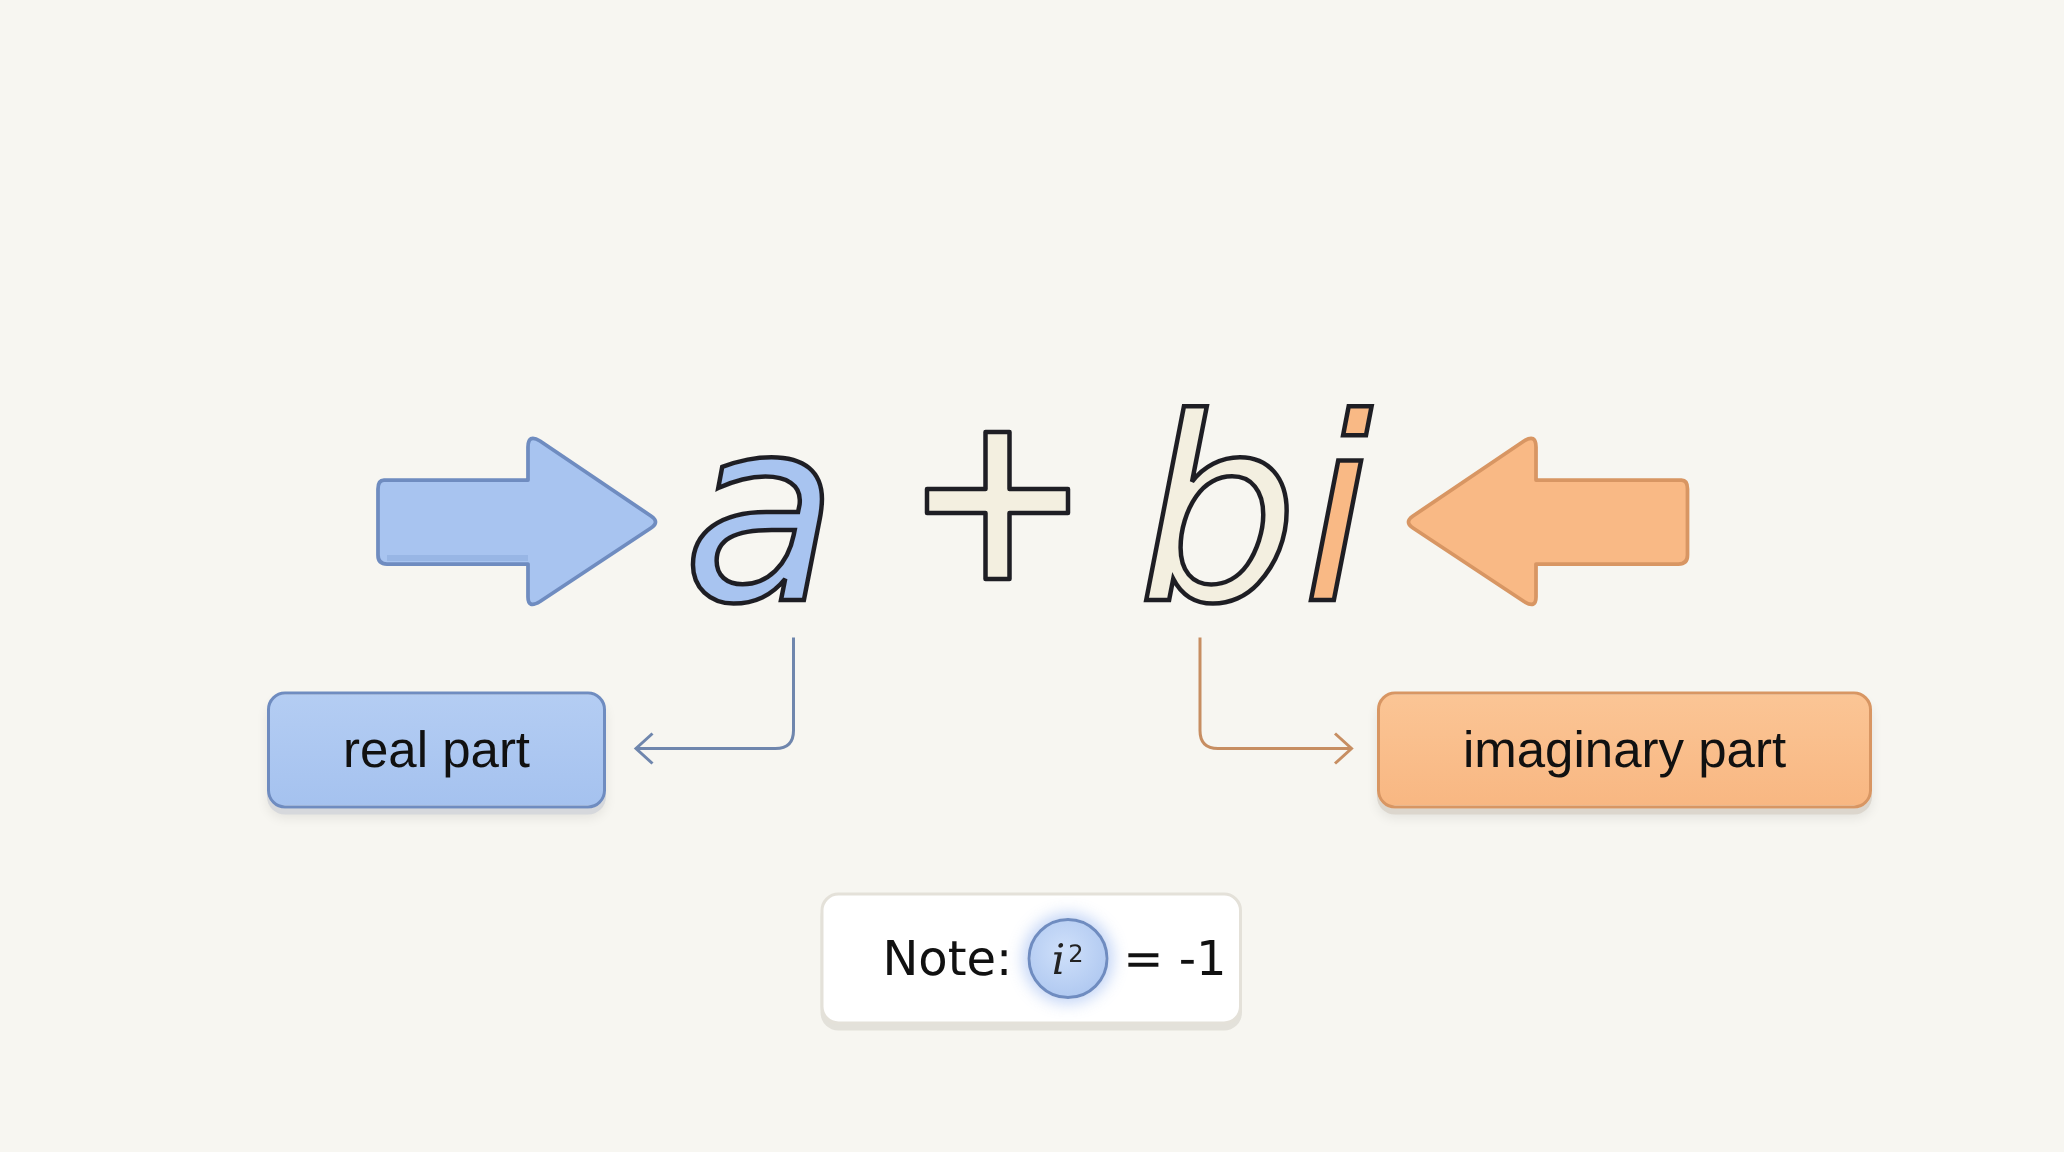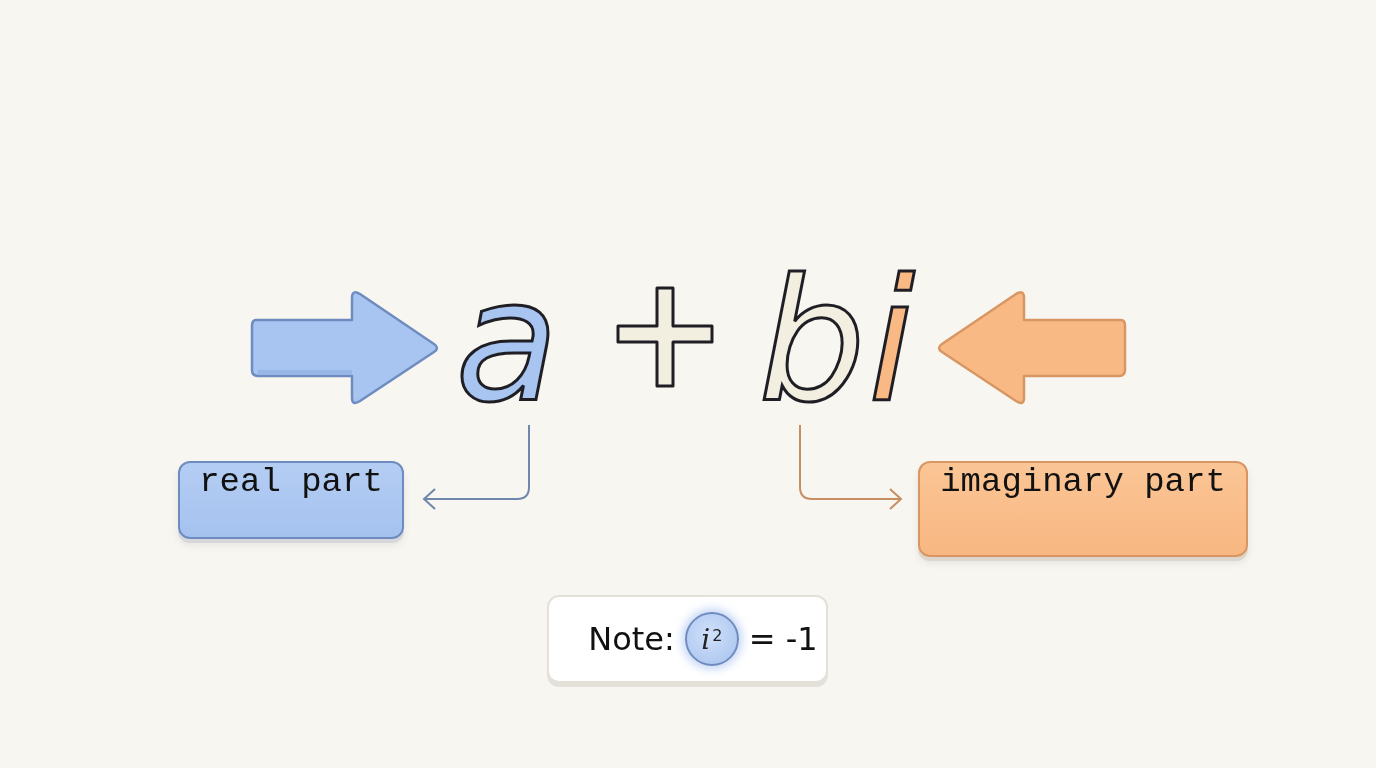--- a/index.html
+++ b/index.html
@@ -7,33 +7,33 @@
     width: 1376px; height: 768px; overflow: hidden;
     background: #f7f6f1;
     font-family: "DejaVu Sans", sans-serif;
     position: relative;
   }
   .abs { position: absolute; }
   svg { overflow: visible; }
   .label-box {
     position: absolute;
     border-radius: 12px;
-    display: flex; align-items: flex-start; justify-content: center;
-    font-family: Liberation Mono, monospace;
+    display: flex; align-items: center; justify-content: center;
+    font-family: Liberation Sans, sans-serif;
     font-size: 34px; color: #111;
     box-sizing: border-box;
   }
   .real-box {
     left: 178px; top: 461px; width: 226px; height: 78px;
     background: linear-gradient(#b4cdf3, #a5c2ef);
     border: 2px solid #6f8cc0;
     box-shadow: 0 4px 0 #d6d8dc, 0 6px 8px rgba(0,0,0,0.08);
   }
   .imag-box {
-    left: 918px; top: 461px; width: 330px; height: 96px;
+    left: 918px; top: 461px; width: 330px; height: 78px;
     background: linear-gradient(#fbc595, #f8b782);
     border: 2px solid #d89663;
     box-shadow: 0 4px 0 #dcd6cd, 0 6px 8px rgba(0,0,0,0.08);
   }
   .note-box {
     position: absolute; left: 547px; top: 595px; width: 281px; height: 88px;
     background: #ffffff; border: 2px solid #e4e1d9; border-radius: 12px;
     box-shadow: 0 4px 0 #e3e1da;
     box-sizing: border-box;
     display: flex; align-items: center; justify-content: center; gap: 10px;

